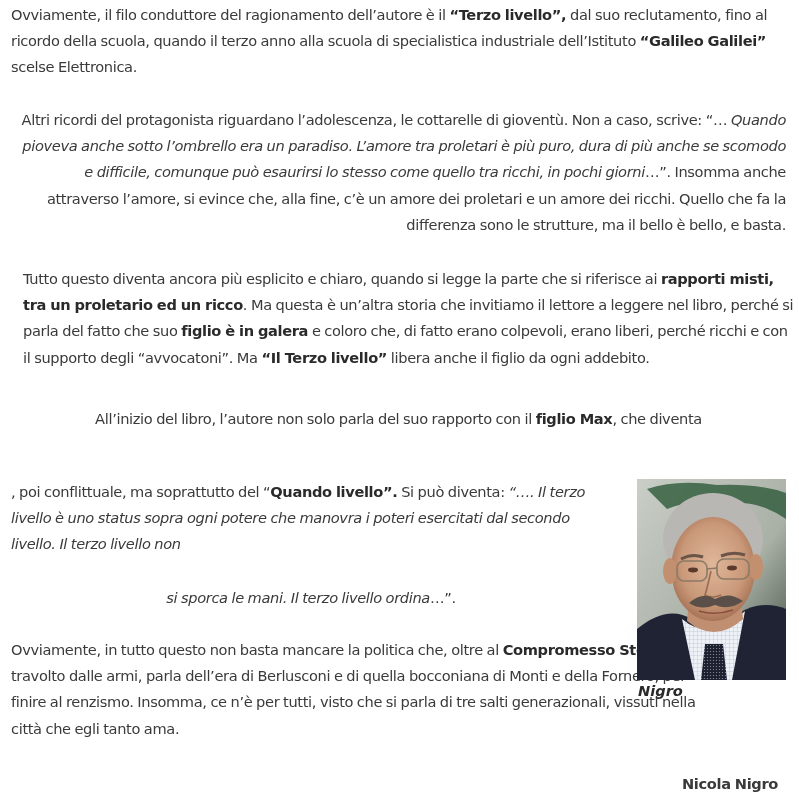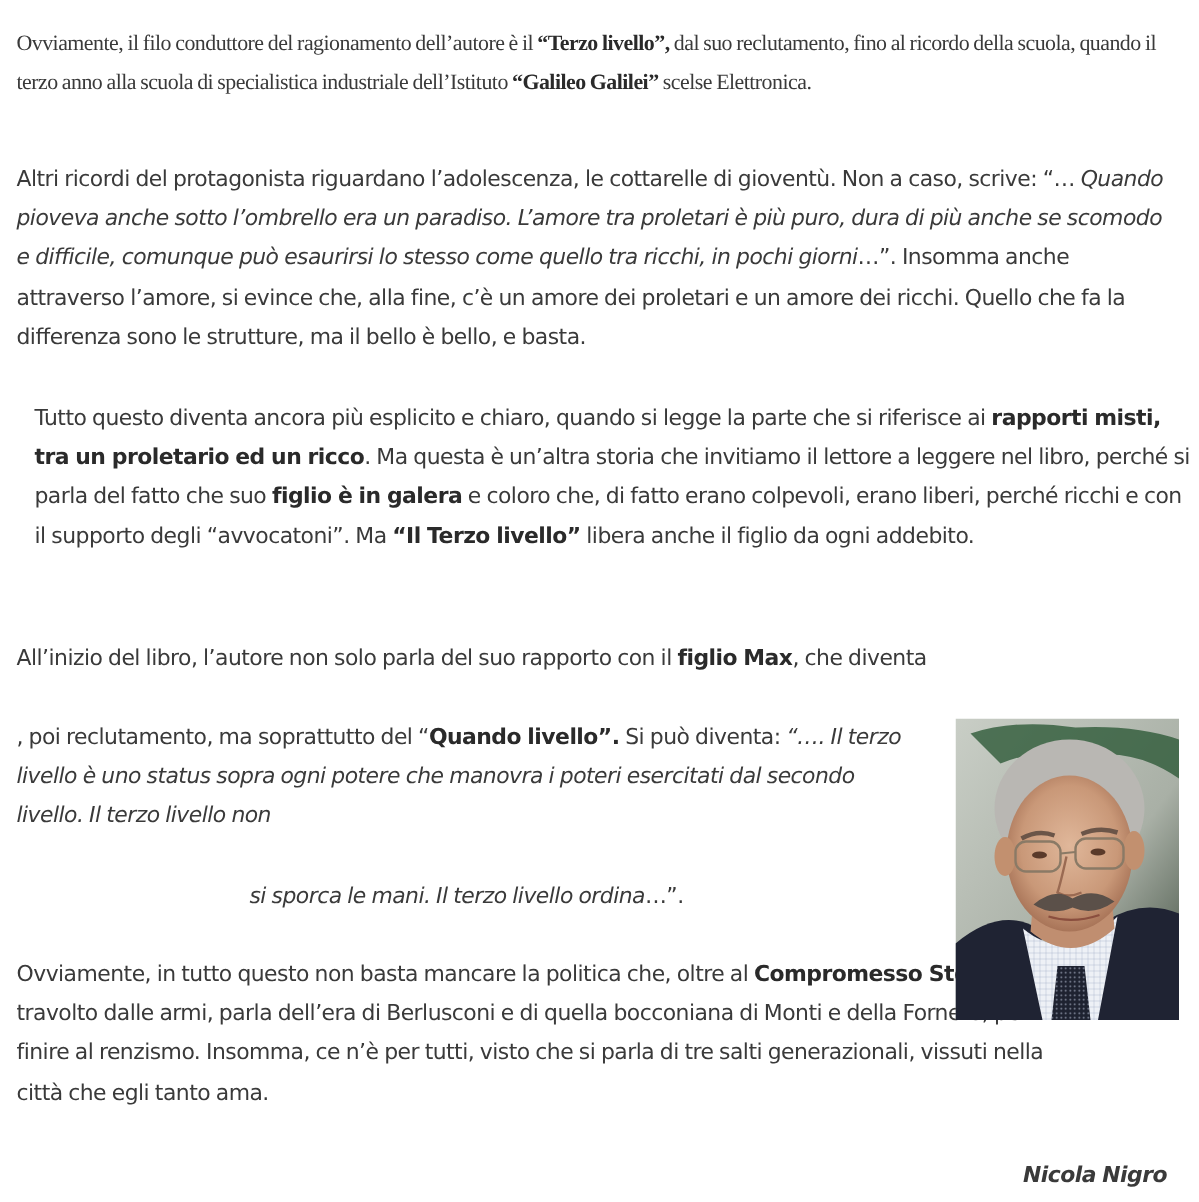--- a/index.html
+++ b/index.html
@@ -9,28 +9,28 @@
     width: 780px;
     padding: 0 0 0 11px;
     font-family: "DejaVu Sans", sans-serif;
     font-size: 14.6px;
     line-height: 26.2px;
     color: #3a3a3a;
     letter-spacing: -0.35px;
     word-spacing: -0.5px;
   }
   .article p { margin: 0; }
-  .p1 { position: absolute; top: 16px; left: 11px; width: 770px; font-family: Liberation Serif, serif; }
-  .p2 { position: absolute; top: 107px; left: 11px; width: 775px; }
+  .p1 { position: absolute; top: 2px; left: 11px; width: 770px; }
+  .p2 { position: absolute; top: 107px; left: 11px; width: 775px; text-align: right; }
   .p3 { position: absolute; top: 266px; left: 23px; width: 775px; }
-  .p4 { position: absolute; top: 426px; left: 11px; width: 775px; }
+  .p4 { position: absolute; top: 406px; left: 11px; width: 775px; text-align: center; }
   .p5 { position: absolute; top: 479px; left: 11px; width: 600px; }
   .p6 { position: absolute; top: 585px; left: 11px; width: 600px; text-align: center; }
   .p7 { position: absolute; top: 637px; left: 11px; width: 690px; }
-  .sign { position: absolute; top: 771px; right: 13px; text-align: right; font-weight: bold; font-style: italic; }
+  .sign { position: absolute; top: 771px; right: 13px; text-align: right; font-weight: bold; }
   b { font-weight: bold; color: #2a2a2a; }
   i { font-style: italic; }
   .figure {
     position: absolute; left: 637px; top: 479px; width: 150px;
   }
   .photo {
     width: 149px; height: 201px; display: block;
   }
   .caption {
     font-family: "DejaVu Sans", sans-serif;
@@ -45,21 +45,21 @@
 <div class="article">
 
   <p class="p1"><span>Ovviamente, il filo conduttore del ragionamento dell’autore è il </span><b>“Terzo livello”,</b><span> dal suo reclutamento, fino al ricordo della scuola, quando il terzo anno alla scuola di specialistica industriale dell’Istituto </span><b>“Galileo Galilei”</b><span> scelse Elettronica.</span></p>
 
   <p class="p2"><span>Altri ricordi del protagonista riguardano l’adolescenza, le cottarelle di gioventù. Non a caso, scrive: “… </span><i>Quando pioveva anche sotto l’ombrello era un paradiso. L’amore tra proletari è più puro, dura di più anche se scomodo e difficile, comunque può esaurirsi lo stesso come quello tra ricchi, in pochi giorni</i><span>…”. Insomma anche attraverso l’amore, si evince che, alla fine, c’è un amore dei proletari e un amore dei ricchi. Quello che fa la differenza sono le strutture, ma il bello è bello, e basta.</span></p>
 
   <p class="p3"><span>Tutto questo diventa ancora più esplicito e chiaro, quando si legge la parte che si riferisce  ai </span><b>rapporti misti, tra un proletario ed un ricco</b><span>. Ma questa è un’altra storia che invitiamo il lettore a leggere nel libro, perché si parla del fatto che suo </span><b>figlio è in galera</b><span> e coloro che, di fatto erano colpevoli, erano liberi, perché ricchi e con il supporto degli “avvocatoni”. Ma </span><b>“Il Terzo livello”</b><span> libera anche il figlio da ogni addebito.</span></p>
 
   <p class="p4"><span>All’inizio del libro, l’autore non solo parla del suo rapporto con il </span><b>figlio Max</b><span>, che diventa</span></p>
 
-  <p class="p5"><span>, poi reclutamento, ma soprattutto del “</span><b>Quando livello”.</b><span> Si può diventa: </span><i>“…. Il terzo livello è uno status sopra ogni potere che manovra i poteri esercitati dal secondo livello. Il terzo livello non</i></p>
+  <p class="p5"><span>, poi conflittuale, ma soprattutto del “</span><b>Quando livello”.</b><span> Si può diventa: </span><i>“…. Il terzo livello è uno status sopra ogni potere che manovra i poteri esercitati dal secondo livello. Il terzo livello non</i></p>
 
   <p class="p6"><i> si sporca le mani. Il terzo livello ordina</i><span>…”.</span></p>
 
   <p class="p7"><span>Ovviamente, in tutto questo non basta mancare la politica che, oltre al </span><b>Compromesso Storico</b><span>, travolto dalle armi, parla dell’era di Berlusconi e di quella bocconiana di Monti e della Fornero, per finire al renzismo. Insomma, ce n’è per tutti, visto che si parla di tre salti generazionali, vissuti nella città che egli tanto ama.</span></p>
 
   <p class="sign">Nicola Nigro</p>
 </div>
 
 <div class="figure">
   <svg class="photo" viewBox="0 0 149 201" xmlns="http://www.w3.org/2000/svg" role="img" aria-label="Ritratto di Nicola Nigro">
@@ -111,13 +111,14 @@
 
     <ellipse cx="56" cy="91" rx="5" ry="2.4" fill="#5a3a2a"></ellipse>
     <ellipse cx="95" cy="89" rx="5" ry="2.4" fill="#5a3a2a"></ellipse>
 
     <path d="M74 92 Q70 110 68 116 Q75 120 84 116" stroke="#9a6a52" stroke-width="1.6" fill="none"></path>
 
     <path d="M52 124 Q66 112 78 120 Q92 112 106 122 Q92 132 78 126 Q64 132 52 124 Z" fill="#5b5049"></path>
 
     <path d="M62 132 Q78 137 96 131" stroke="#8a4e3e" stroke-width="1.5" fill="none"></path>
   </svg>
+  <div class="caption">Nigro</div>
 </div>
 
 </body></html>

